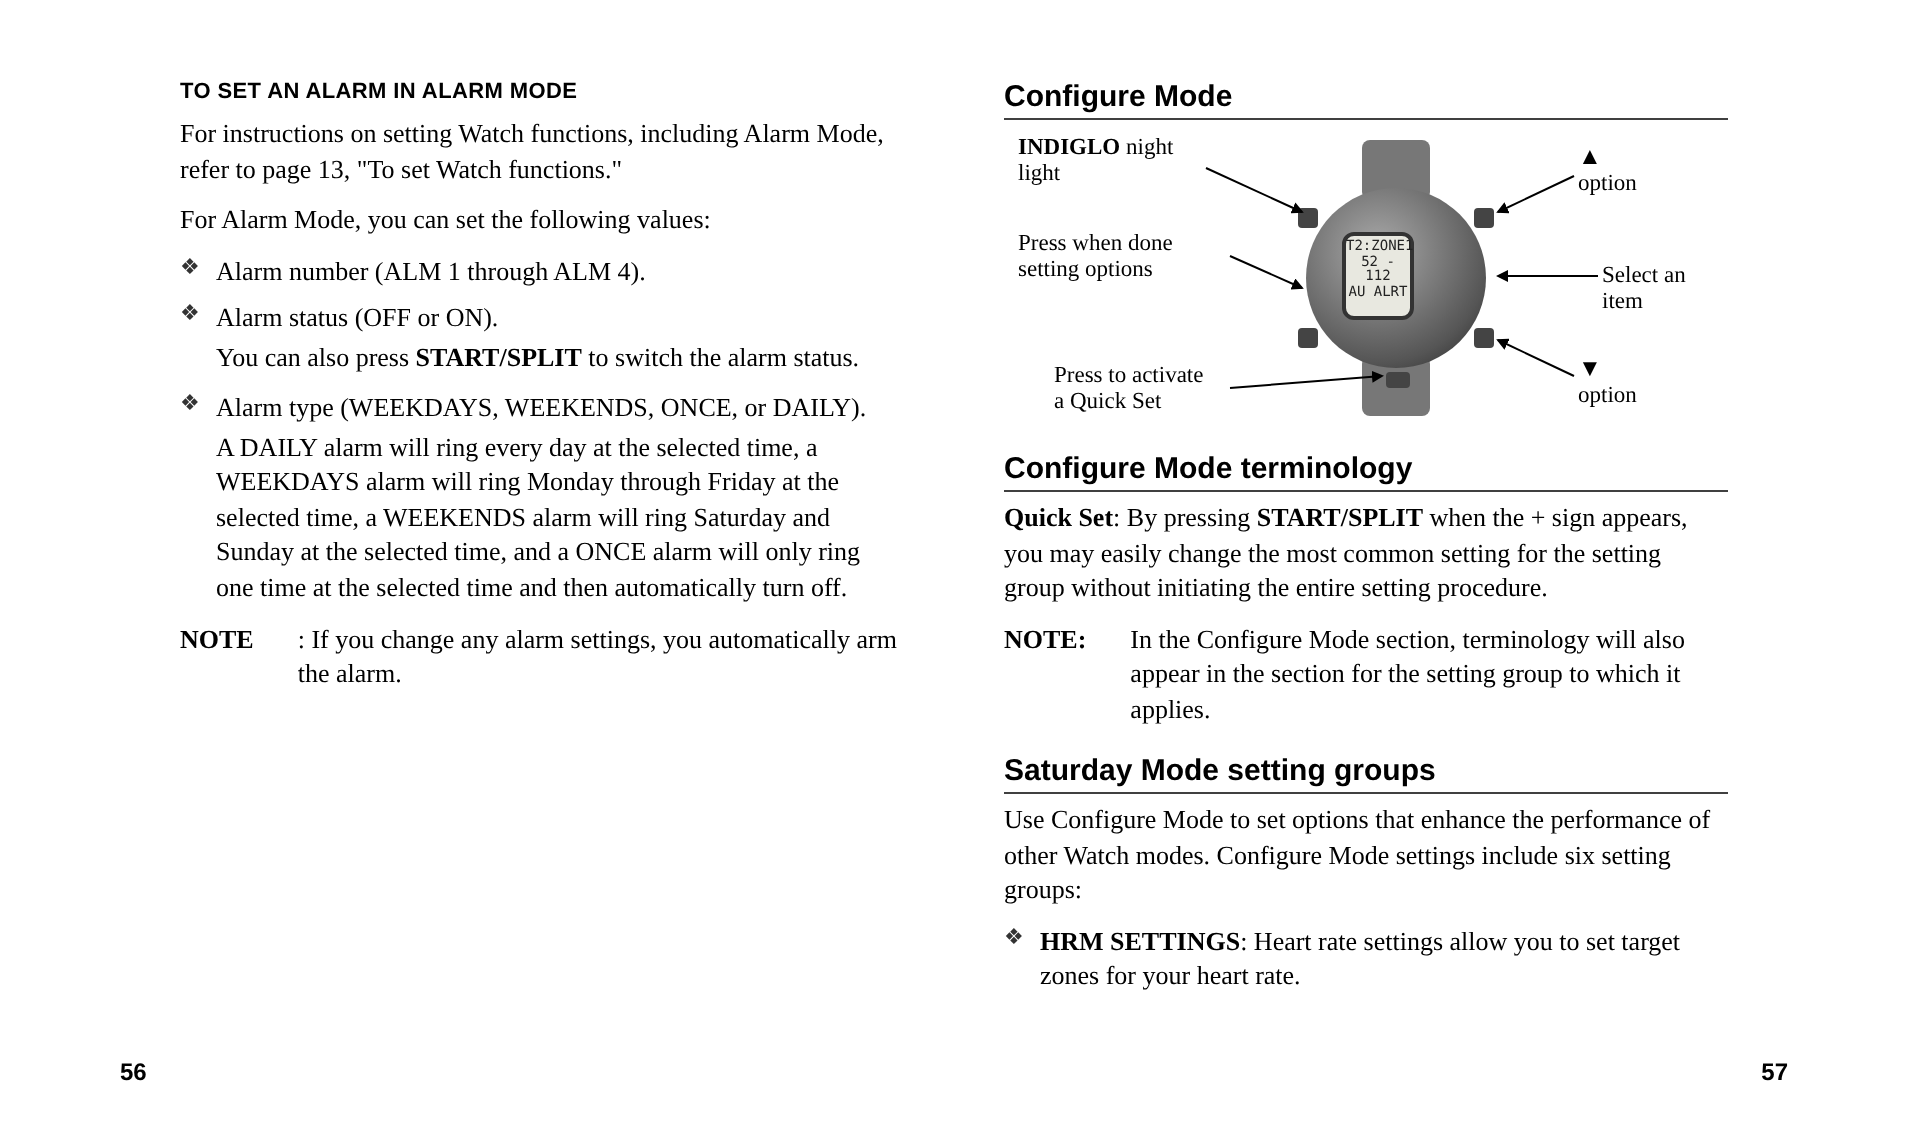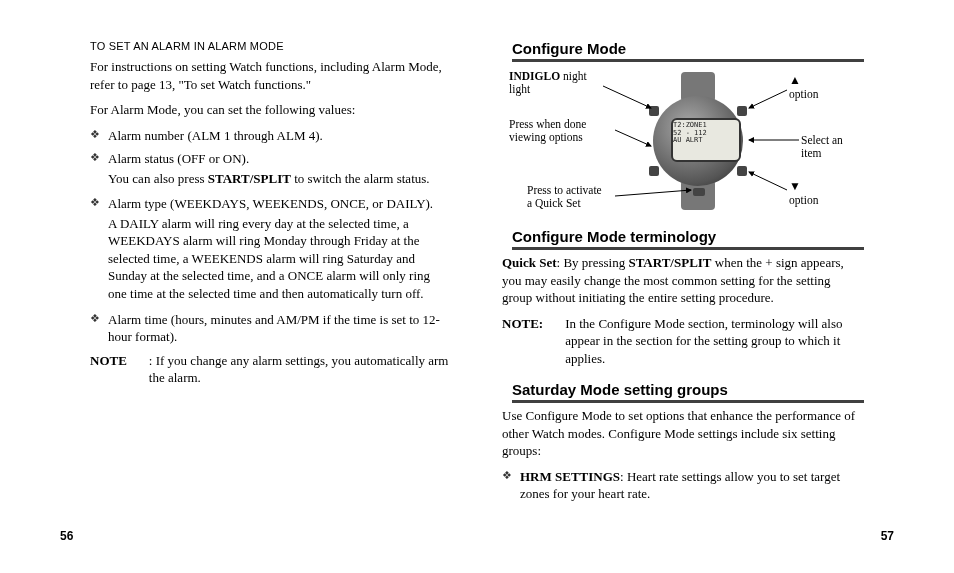--- a/index.html
+++ b/index.html
@@ -24,27 +24,27 @@
   .col {
     flex: 1;
     position: relative;
   }
   .left-col { padding-left: 40px; }
   .right-col { padding-right: 40px; }
   h2.section-title {
     font-family: 'Trebuchet MS', Arial, sans-serif;
     font-weight: bold;
     font-size: 15px;
-    margin: 0 0 2px 10px;
-    border-bottom: 3px solid #404040;
+    margin: 0 0 2px 0;
+    border-bottom: 1px solid #404040;
     padding-bottom: 2px;
   }
   h3.subhead {
     font-family: Arial, sans-serif;
-    font-weight: normal;
+    font-weight: bold;
     font-size: 11px;
     margin: 0 0 6px 0;
     letter-spacing: 0.2px;
   }
   p {
     margin: 4px 0 8px 0;
     line-height: 1.35;
   }
   ul.diamond {
     list-style: none;
@@ -101,27 +101,28 @@
   }
   .watch-body {
     width: 90px; height: 90px;
     background: radial-gradient(circle at 40% 35%, #aaa, #555 70%, #222);
     border-radius: 50%;
     position: relative;
   }
   .watch-face {
     position: absolute;
     left: 18px; top: 22px;
-    width: 70px; height: 44px;
+    width: 36px; height: 44px;
     background: #e8e8e0;
     border: 2px solid #333;
     border-radius: 6px;
     font-family: monospace;
     font-size: 7px;
     line-height: 1.1;
+    text-align: center;
     padding-top: 2px;
     box-sizing: border-box;
     color:#222;
   }
   .strap {
     position: absolute;
     left: 178px;
     width: 34px; height: 30px;
     background: #777;
     border-radius: 4px;
@@ -160,23 +161,20 @@
       </li>
       <li>
         <span>Alarm status (OFF or ON).</span>
         <p class="sub-para" style="padding-left:0;">
           <span>You can also press </span><span class="bold">START/SPLIT</span><span> to switch the alarm status.</span>
         </p>
       </li>
       <li>
         <span>Alarm type (WEEKDAYS, WEEKENDS, ONCE, or DAILY).</span>
         <p class="sub-para" style="padding-left:0;">A DAILY alarm will ring every day at the selected time, a WEEKDAYS alarm will ring Monday through Friday at the selected time, a WEEKENDS alarm will ring Saturday and Sunday at the selected time, and a ONCE alarm will only ring one time at the selected time and then automatically turn off.</p>
-      </li>
-      <li>
-        <span>Alarm time (hours, minutes and AM/PM if the time is set to 12-hour format).</span>
       </li>
     </ul>
     <div class="note-row">
       <span class="note-label">NOTE</span>
       <span>:  If you change any alarm settings, you automatically arm the alarm.</span>
     </div>
   </div>
 
   <div class="col right-col">
     <h2 class="section-title">Configure Mode</h2>
@@ -209,21 +207,21 @@
         <line x1="112" y1="62" x2="148" y2="78" stroke="#000" stroke-width="1" marker-end="url(#ah)"></line>
         <line x1="112" y1="128" x2="188" y2="122" stroke="#000" stroke-width="1" marker-end="url(#ah)"></line>
         <line x1="284" y1="22" x2="246" y2="40" stroke="#000" stroke-width="1" marker-end="url(#ah)"></line>
         <line x1="296" y1="72" x2="246" y2="72" stroke="#000" stroke-width="1" marker-end="url(#ah)"></line>
         <line x1="284" y1="122" x2="246" y2="104" stroke="#000" stroke-width="1" marker-end="url(#ah)"></line>
       </svg>
 
       <div class="lbl leftt" style="left:6px; top:2px; white-space:pre;"><span class="bold">INDIGLO</span><span> night
 light</span></div>
       <div class="lbl leftt" style="left:6px; top:50px; white-space:pre;">Press when done
-viewing options</div>
+setting options</div>
       <div class="lbl leftt" style="left:24px; top:116px; white-space:pre;">Press to activate
 a Quick Set</div>
 
       <div class="lbl right" style="left:286px; top:6px;">
         <span class="arrow-char">▲</span><br>
         <span>option</span>
       </div>
       <div class="lbl right" style="left:298px; top:66px;">Select an item</div>
       <div class="lbl right" style="left:286px; top:112px;">
         <span class="arrow-char">▼</span><br>

